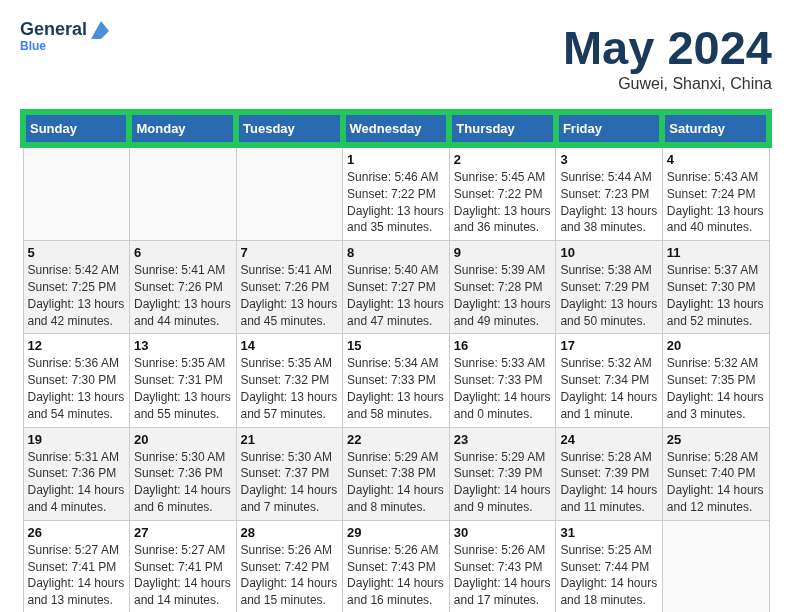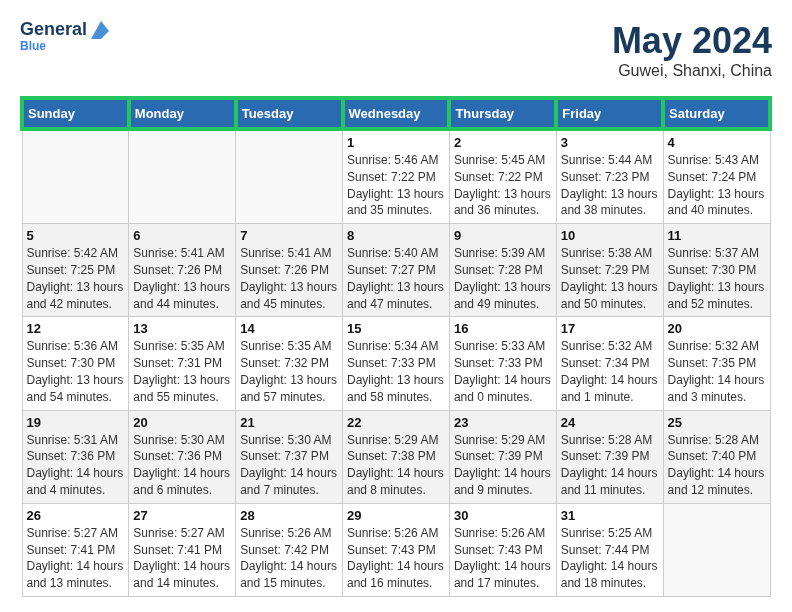--- a/index.html
+++ b/index.html
@@ -23,42 +23,42 @@
       line-height: 1.1;
     }
     .logo-wrapper {
       display: flex;
       align-items: center;
     }
     .title-area {
       text-align: right;
     }
     .month-title {
-      font-size: 36px;
+      font-size: 47px;
       font-weight: bold;
       color: #1a3a5c;
     }
     .subtitle {
       font-size: 16px;
       color: #333;
     }
     .calendar {
       width: 100%;
       border-collapse: collapse;
       font-size: 11px;
     }
     .calendar thead tr {
       background-color: #2a6ab0;
       color: #fff;
     }
     .calendar thead th {
       padding: 6px 4px;
       font-size: 13px;
       font-weight: bold;
-      border: 4px solid #22c55e;
+      border: 6px solid #22c55e;
       text-align: left;
     }
     .calendar tbody tr {
       background: #fff;
     }
     .calendar tbody tr:nth-child(even) {
       background: #f2f2f2;
     }
     .calendar tbody td {
       border: 1px solid #ccc;

